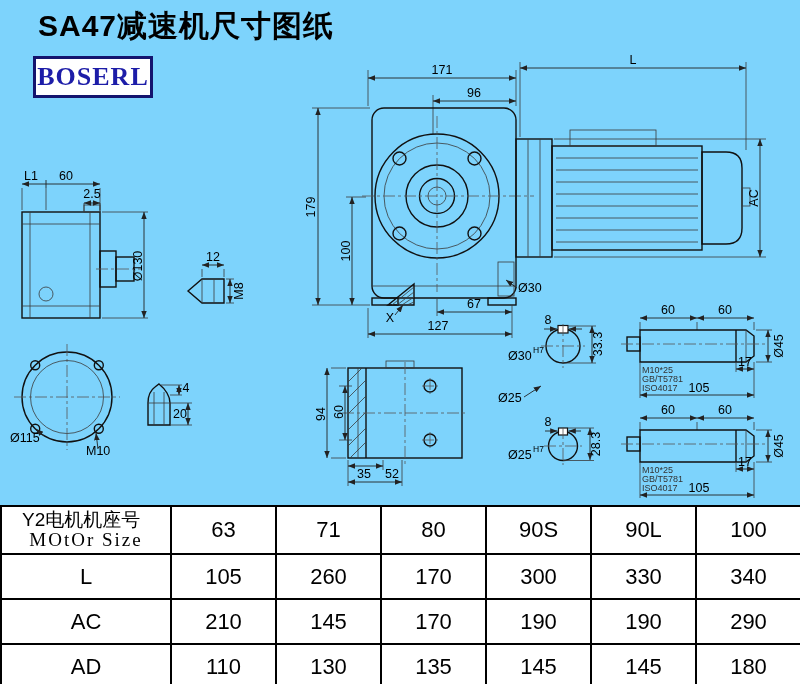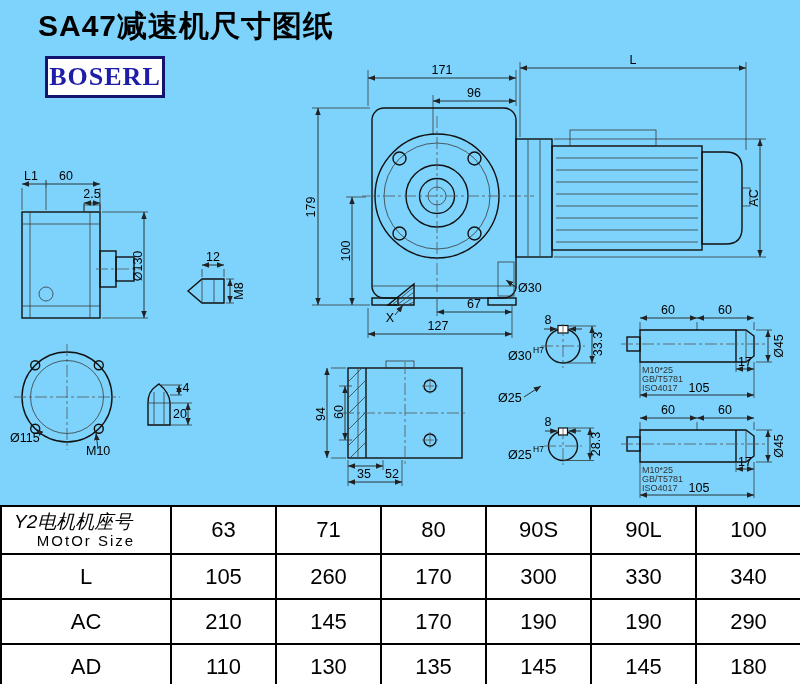--- a/index.html
+++ b/index.html
@@ -1,41 +1,41 @@
 <!DOCTYPE html>
 <html><head>
 <meta charset="utf-8">
 <style>
   html,body{margin:0;padding:0;background:#fff;}
   .stage{position:relative;width:800px;height:684px;background:#7dd3fc;overflow:hidden;
          font-family:"Liberation Sans","DejaVu Sans",sans-serif;color:#000;}
   .title{position:absolute;left:38px;top:6px;font-size:30px;font-weight:bold;letter-spacing:1px;white-space:nowrap;}
-  .logo{position:absolute;left:45px;top:56px;width:114px;height:36px;border:3px solid #14146e;
+  .logo{position:absolute;left:33px;top:56px;width:114px;height:36px;border:3px solid #14146e;
         display:flex;align-items:center;justify-content:center;background:#fff;}
   .logo span{font-family:"Liberation Serif","DejaVu Serif",serif;font-weight:bold;font-size:26px;
         color:#1d1da8;letter-spacing:1px;}
   svg.draw{position:absolute;left:0;top:0;}
   
   .ln{stroke:#111;stroke-width:1.4;fill:none;}
   .tn{stroke:#3a3a3a;stroke-width:0.8;fill:none;}
   .dm{stroke:#222;stroke-width:0.9;fill:none;}
   .cl{stroke:#555;stroke-width:0.8;fill:none;stroke-dasharray:12 3 3 3;}
   .wf{fill:#fff;stroke:#111;stroke-width:1.2;}
   svg text{fill:#000;font-family:"Liberation Sans","DejaVu Sans",sans-serif;}
   .t{font-size:12.5px;text-anchor:middle;}
   .tl{font-size:12.5px;text-anchor:start;}
   .ts{font-size:9px;text-anchor:start;fill:#333;}
   .tsup{font-size:8.5px;text-anchor:start;}
   
   table.spec{position:absolute;left:0;top:505px;width:800px;border-collapse:collapse;table-layout:fixed;background:#fff;}
   table.spec td{border:2px solid #000;text-align:center;vertical-align:middle;font-size:22px;padding:0;}
   table.spec tr.r1 td{height:46px;}
   table.spec tr.rn td{height:43px;}
-  td.c0 .hdr-cn{font-size:19px;text-align:left;padding-left:12px;line-height:1.15;font-style:italic;}
-  td.c0 .hdr-en{font-size:15px;letter-spacing:2px;line-height:1.1;}
+  td.c0 .hdr-cn{font-size:19px;text-align:left;padding-left:20px;line-height:1.15;}
+  td.c0 .hdr-en{font-size:19px;letter-spacing:2px;line-height:1.1;font-family:Liberation Serif, serif;}
 </style>
 </head>
 <body>
 
 <div class="stage">
 
   <div class="title">SA47减速机尺寸图纸</div>
   <div class="logo">
     <span>BOSERL</span>
   </div>

